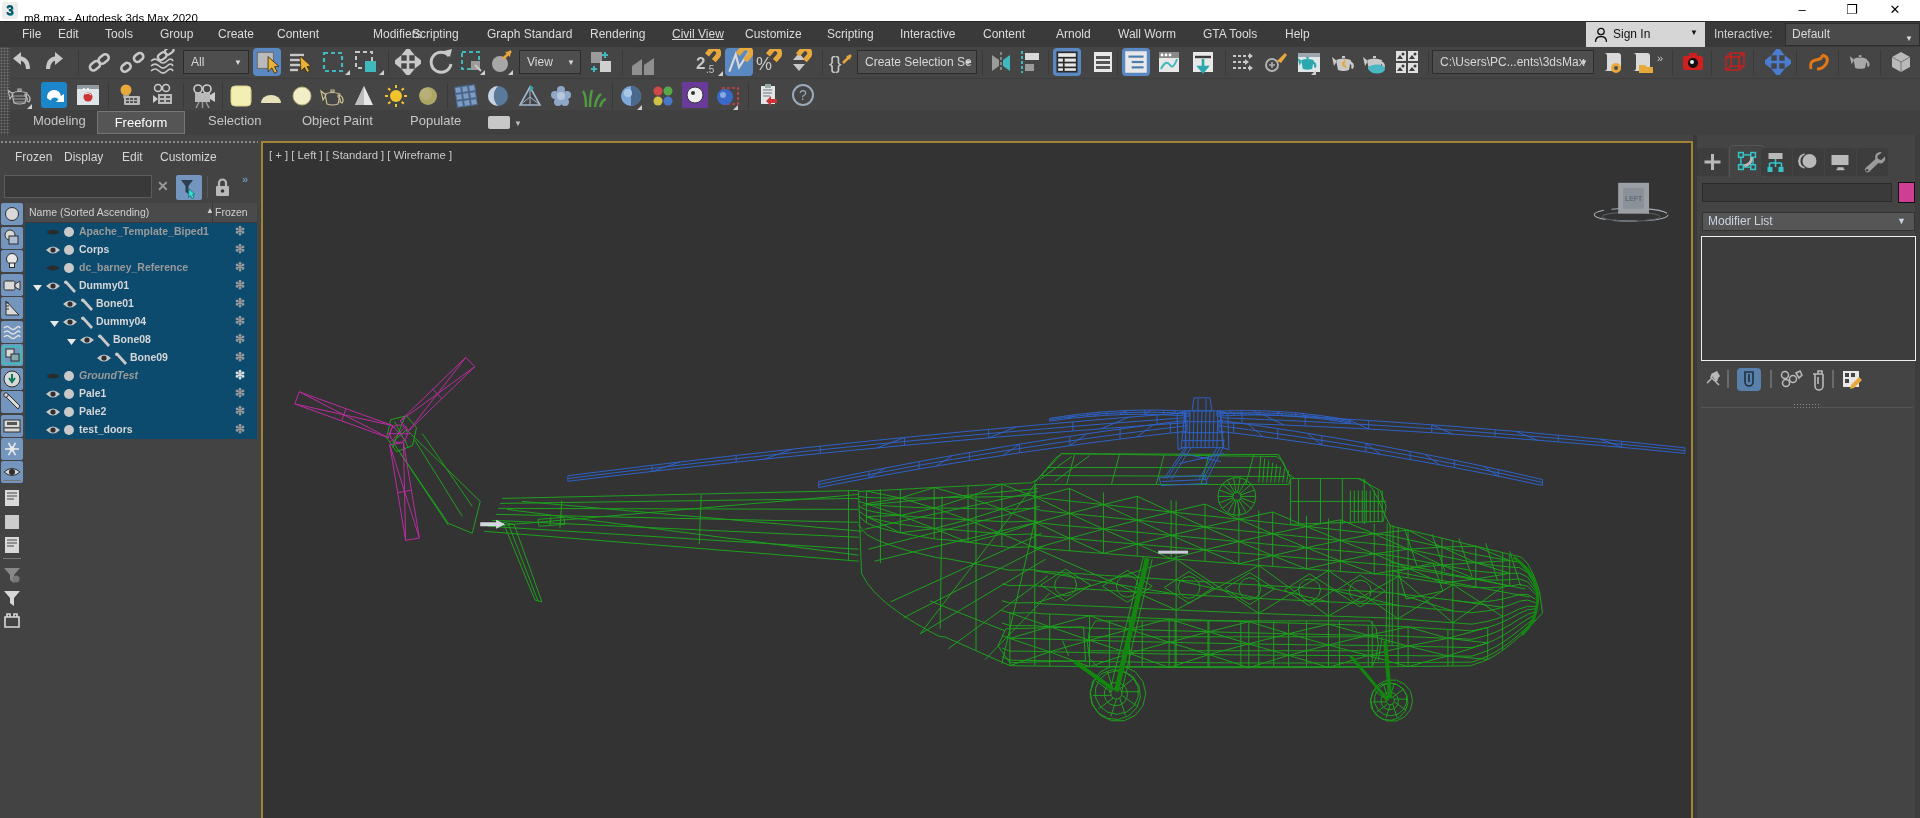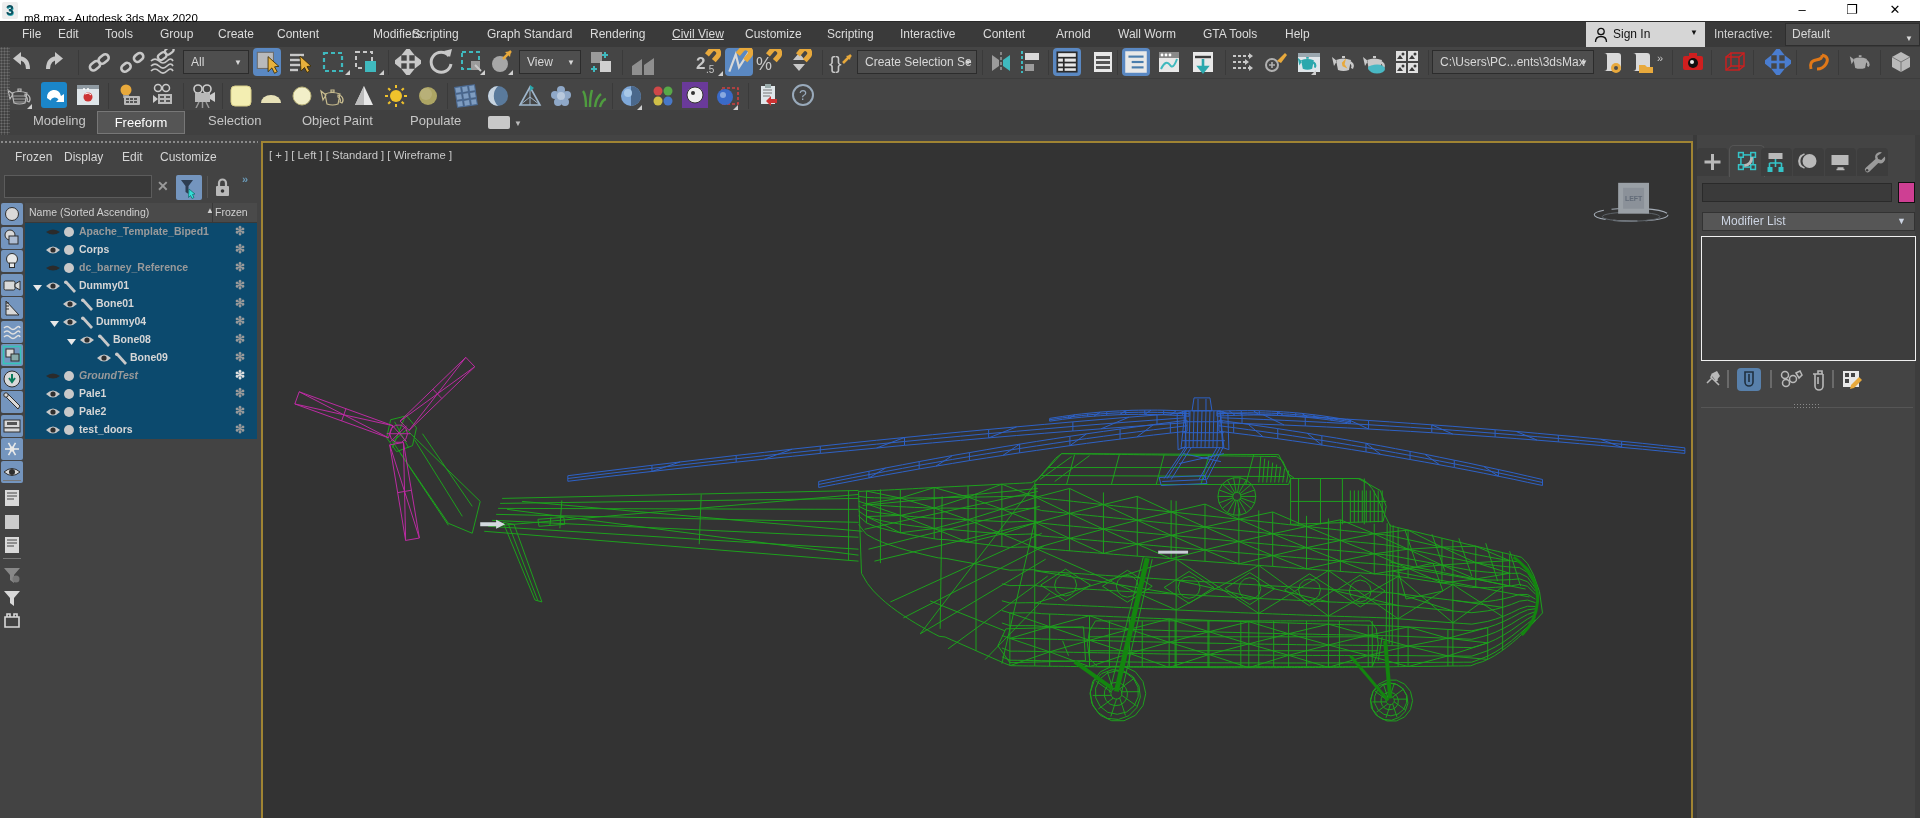--- a/index.html
+++ b/index.html
@@ -45,21 +45,21 @@
 #viewport{position:absolute;left:261px;top:6px;width:1432px;height:677px;background:#333;border:2px solid #a08433;border-bottom:none;}
 #vplabel{position:absolute;left:6px;top:6px;color:#c9c9c9;font-size:11.3px;}
 
 #rpanel{position:absolute;left:1693px;top:0;width:227px;height:683px;background:#444;}
 #rpanel .rgutter{position:absolute;left:0;top:0;width:4px;height:683px;background:#3a3a3a;}
 #rpanel .rscroll{position:absolute;right:0;top:0;width:5px;height:683px;background:#3d3d3d;}
 .ctab{position:absolute;top:13px;width:31px;height:28px;background:#3d3d3d;border-radius:4px 4px 0 0;}
 #ctab-active{position:absolute;left:36px;top:10px;width:36px;height:32px;background:#444;border-radius:5px 5px 0 0;border:1px solid #555;border-bottom:none;}
 #nmfield{position:absolute;left:9px;top:48px;width:190px;height:19px;background:#3a3a3a;border:1px solid #2a2a2a;}
 #swatch{position:absolute;left:205px;top:47px;width:17px;height:21px;background:#ce3f93;border:1px solid #111;}
-#modlist{position:absolute;left:9px;top:77px;width:213px;height:19px;background:#565656;border:1px solid #333;color:#ccd4e2;font-size:12px;line-height:17px;padding-left:18px;}
+#modlist{position:absolute;left:9px;top:77px;width:213px;height:19px;background:#565656;border:1px solid #333;color:#ccd4e2;font-size:12px;line-height:17px;padding-left:5px;}
 #modstack{position:absolute;left:8px;top:101px;width:215px;height:125px;background:#3d3d3d;border:1px solid #f0f0f0;}
 #stackbtns{position:absolute;left:8px;top:232px;width:215px;height:24px;}
 #rdivider{position:absolute;left:8px;top:272px;width:212px;height:1px;background:#565656;}
 </style>
 </head>
 <body>
 <div id="root">
   <div id="titlebar">
     <div class="logo">3</div>
     <div class="t">m8.max - Autodesk 3ds Max 2020</div>

